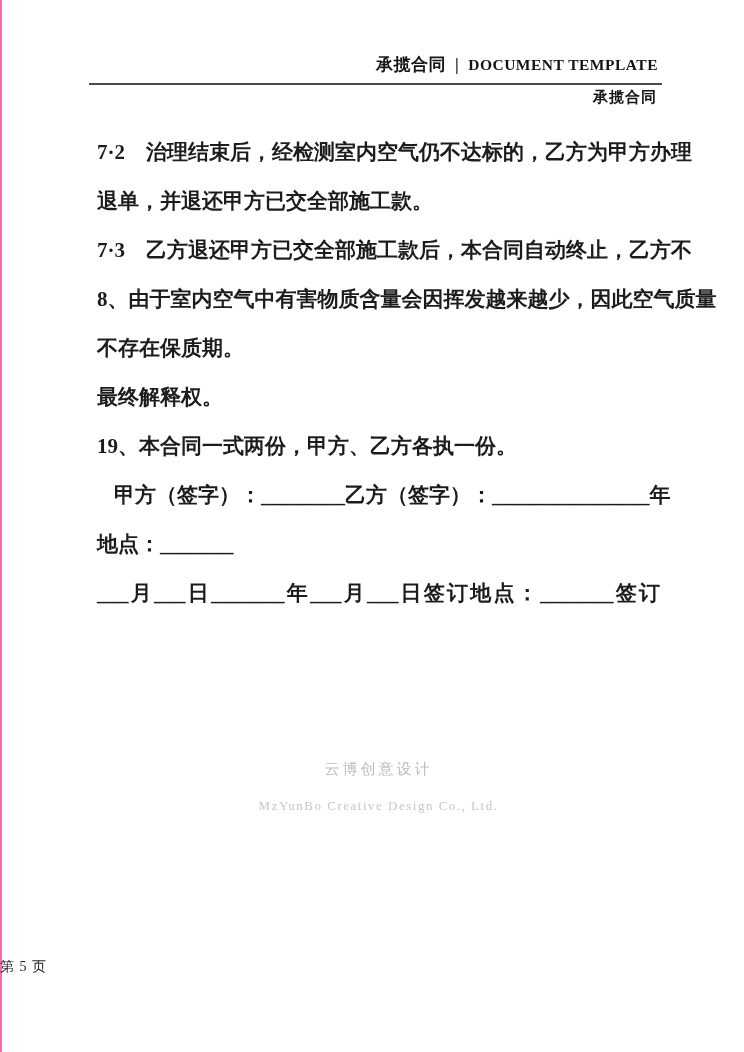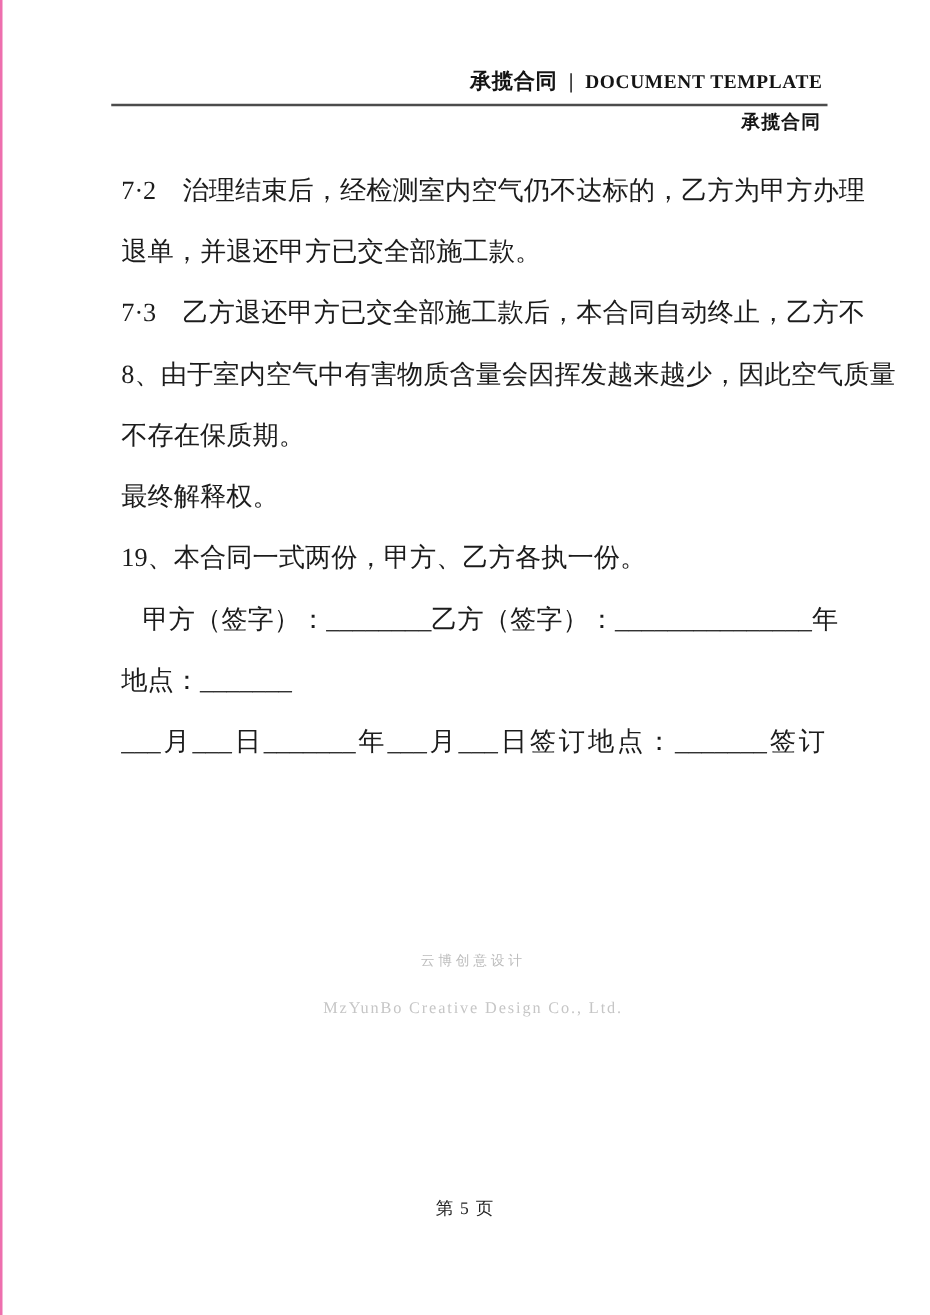--- a/index.html
+++ b/index.html
@@ -28,45 +28,45 @@
   .doctype{
     position:absolute;top:88px;right:87px;
     font-weight:bold;font-size:15px;color:#141414;
     letter-spacing:1px;white-space:nowrap;
   }
   
   .body-block{
     position:absolute;left:97px;right:84px;top:128px;
     font-size:21px;color:#1c1c1c;
   }
-  .para{margin:0;padding:0;}
+  .para{margin:0;padding:0;font-weight:bold;}
   .line{
     line-height:49px;
     white-space:nowrap;
     text-align:justify;
     text-align-last:left;
   }
   .line.full{text-align-last:justify;}
   .line.indent{text-indent:17px;}
   
   .wm{
     position:absolute;left:97px;right:84px;top:760px;
     text-align:center;
   }
   .wm-cn{
-    font-size:11px;line-height:18px;letter-spacing:3px;color:#bdbdbd;
+    font-size:15px;line-height:18px;letter-spacing:3px;color:#bdbdbd;
   }
   .wm-en{
     margin-top:20px;font-size:13px;line-height:15px;
     letter-spacing:1.5px;color:#c6c6c6;
   }
   
   .footer{
     position:absolute;left:0;right:0;top:958px;
-    text-align:center;font-size:14px;color:#222222;
+    font-size:14px;color:#222222;
     letter-spacing:1px;
   }
 </style>
 </head>
 <body>
 
 <div class="page">
 
   <div class="accent" style="background: rgb(238, 111, 174);"></div>
 

